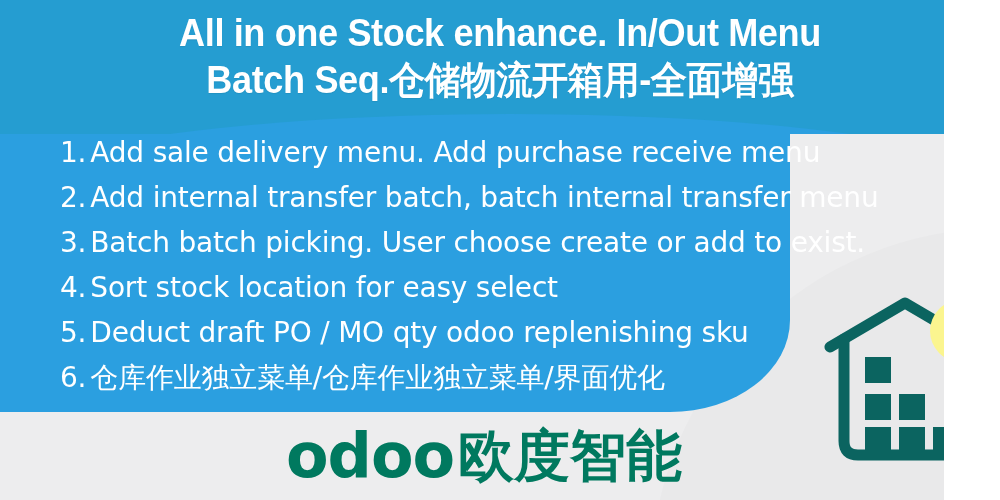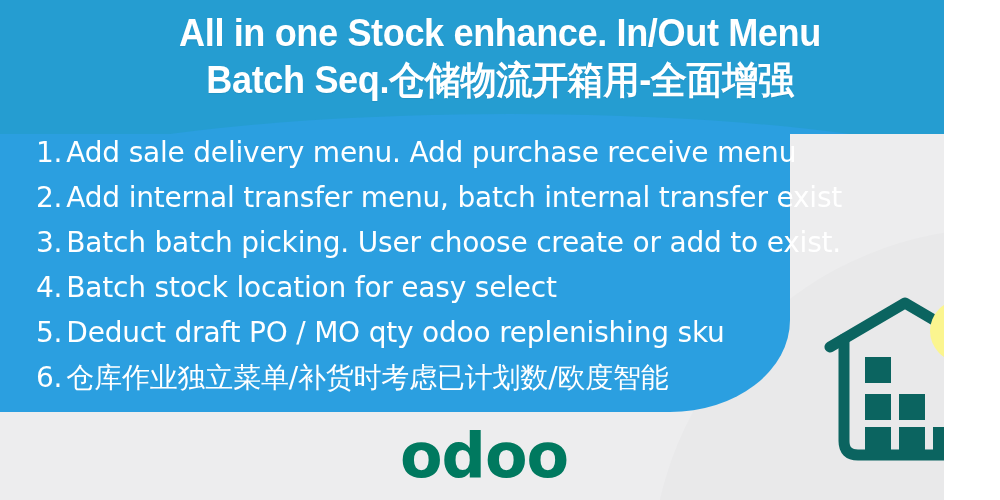--- a/index.html
+++ b/index.html
@@ -101,20 +101,21 @@
     font-size: 28px;
     line-height: 45px;
     font-weight: 400;
     font-family: "DejaVu Sans", "Liberation Sans", sans-serif;
     white-space: nowrap;
   }
   .features li {
     display: block;
     height: 45px;
     letter-spacing: -0.2px;
+    margin-left: 24px;
   }
   .features li .num { margin-right: 4px; }
 
   
   .warehouse-icon {
     position: absolute;
     left: 820px;
     top: 295px;
     width: 170px;
     height: 175px;
@@ -177,33 +178,33 @@
   <div class="title">
     <span class="title-line">All in one Stock enhance. In/Out Menu</span>
     <span class="title-line">Batch Seq.仓储物流开箱用-全面增强</span>
   </div>
 
   <ul class="features">
     <li>
       <span class="num">1.</span><span>Add sale delivery menu. Add purchase receive menu</span>
     </li>
     <li>
-      <span class="num">2.</span><span>Add internal transfer menu, batch internal transfer exist</span>
+      <span class="num">2.</span><span>Add internal transfer batch, batch internal transfer menu</span>
     </li>
     <li>
       <span class="num">3.</span><span>Batch batch picking. User choose create or add to exist.</span>
     </li>
     <li>
-      <span class="num">4.</span><span>Batch stock location for easy select</span>
+      <span class="num">4.</span><span>Sort stock location for easy select</span>
     </li>
     <li>
       <span class="num">5.</span><span>Deduct draft PO / MO qty odoo replenishing sku</span>
     </li>
     <li>
-      <span class="num">6.</span><span>仓库作业独立菜单/补货时考虑已计划数/欧度智能</span>
+      <span class="num">6.</span><span>仓库作业独立菜单/仓库作业独立菜单/界面优化</span>
     </li>
   </ul>
 
   <div class="warehouse-icon">
     <svg width="170" height="175" viewBox="0 0 170 175" xmlns="http://www.w3.org/2000/svg">
 
       <path d="M10 52 L85 8 L160 52" fill="none" stroke="#0b6460" stroke-width="11" stroke-linecap="round" stroke-linejoin="round"></path>
 
       <path d="M24 44 L24 146 Q24 160 38 160 L132 160 Q146 160 146 146 L146 44" fill="none" stroke="#0b6460" stroke-width="11" stroke-linecap="round" stroke-linejoin="round"></path>
 
@@ -215,16 +216,17 @@
       <rect x="113" y="132" width="26" height="26" fill="#0b6460"></rect>
 
       <circle cx="141" cy="36" r="31" fill="#fbf58f"></circle>
       <path d="M134 20 h14 v9 h9 v14 h-9 v9 h-14 v-9 h-9 v-14 h9 z" fill="#fa4416"></path>
     </svg>
   </div>
 
   <div class="logo">
     <div class="logo-inner">
       <span class="logo-odoo">odoo</span>
+      <span class="logo-cn">欧度智能</span>
     </div>
   </div>
 
 </div>
 
 </body></html>

